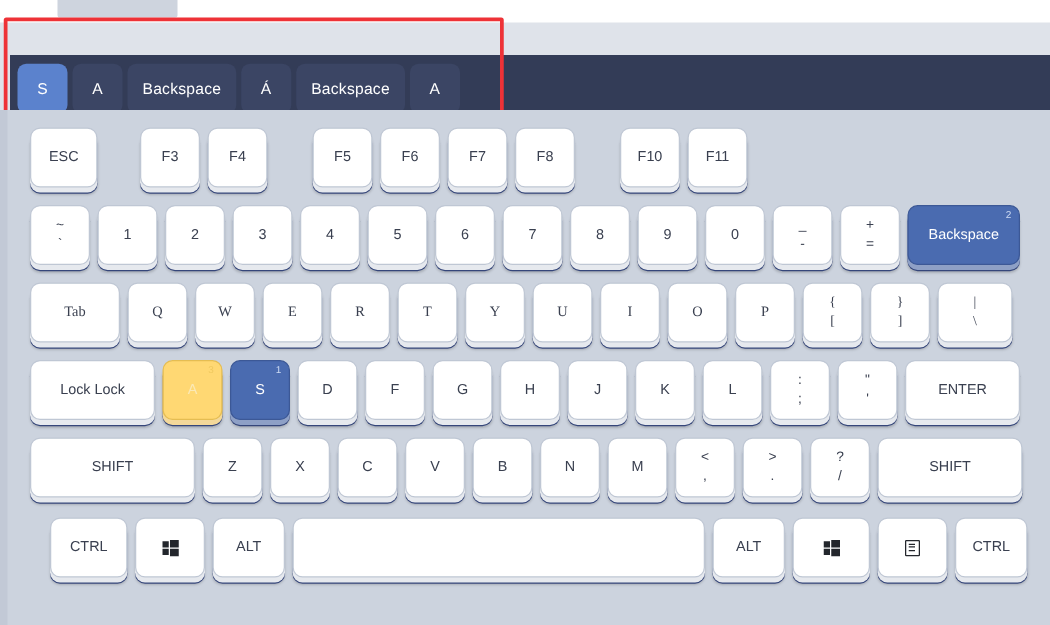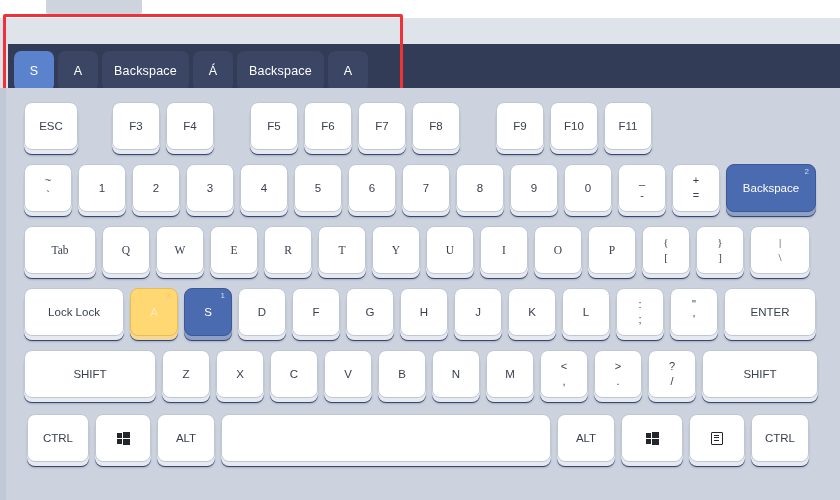--- a/index.html
+++ b/index.html
@@ -137,23 +137,20 @@
           <span>F6</span>
         </div>
         <div class="key" style="width: 48px;">
           <span>F7</span>
         </div>
         <div class="key" style="width: 48px;">
           <span>F8</span>
         </div>
         <div style="width: 30px;"></div>
         <div class="key" style="width: 48px;">
-          <span>F9</span>
-        </div>
-        <div class="key" style="width: 48px;">
           <span>F10</span>
         </div>
         <div class="key" style="width: 48px;">
           <span>F11</span>
         </div>
       </div>
       <div class="row" style="top: 76px; left: 18px;">
         <div class="key" style="width: 48px;">
           <span class="dual">
             <span class="up">~</span>
@@ -349,21 +346,21 @@
         <div class="key" style="width: 48px;">
           <span class="dual">
             <span class="up">?</span>
             <span>/</span>
           </span>
         </div>
         <div class="key" style="width: 116px;">
           <span>SHIFT</span>
         </div>
       </div>
-      <div class="row" style="top: 326px; left: 21px;">
+      <div class="row" style="top: 326px; left: 34px;">
         <div class="key" style="width: 62px;">
           <span>CTRL</span>
         </div>
         <div class="key" style="width: 56px;">
           <span class="winicon">
             <i></i>
             <i></i>
             <i></i>
             <i></i>
           </span>

